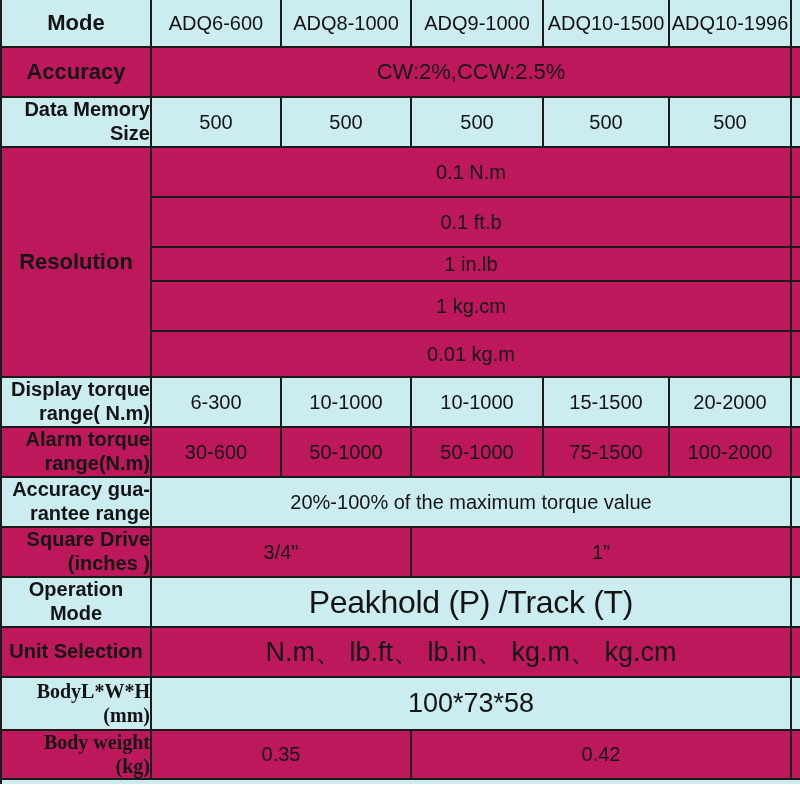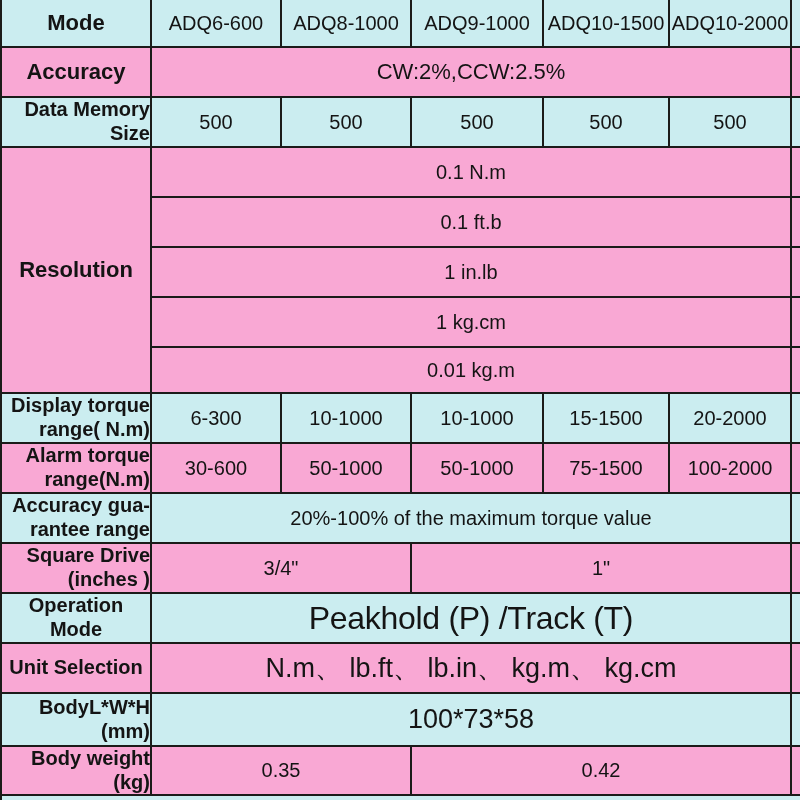--- a/index.html
+++ b/index.html
@@ -9,29 +9,29 @@
   }
   table{
     border-collapse:collapse;table-layout:fixed;width:800px;
   }
   td{
     border:2px solid #1b1b19;
     padding:0;text-align:center;vertical-align:middle;
     color:#141414;overflow:hidden;
   }
   tr.cy td{background:#cbedf0;}
-  tr.ow td{background:#f9a8d4;margin-left:12px;}
+  tr.ow td{background:#be185d;margin-left:12px;}
   tr.top td{border-top:none;}
   td.st{border-right:none;}
   td.nb{border-bottom:none;}
   .lb{font-weight:bold;font-size:20px;line-height:1.18;white-space:pre-line;}
   .lb.big{font-size:22px;}
   .lb.left{text-align:right;padding-left:7px;}
   .lb.pad{}
-  .lb.ind{padding-left:24px;}
+  .lb.ind{padding-left:24px;font-family:Liberation Serif, serif;}
   .val{font-size:20px;}
   .v22{font-size:22px;}
   .v24{font-size:20px;}
   .v21{font-size:27px;}
   .vpk{font-size:32px;letter-spacing:-0.3px;}
 </style>
 </head>
 <body>
 
 <div class="wrap">
@@ -46,21 +46,21 @@
       <col style="width:10px">
     </colgroup>
     <tbody>
 
       <tr class="cy top" style="height:47px">
         <td class="lb big">Mode</td>
         <td class="val">ADQ6-600</td>
         <td class="val">ADQ8-1000</td>
         <td class="val">ADQ9-1000</td>
         <td class="val">ADQ10-1500</td>
-        <td class="val">ADQ10-2000</td>
+        <td class="val">ADQ10-1996</td>
         <td class="st"></td>
       </tr>
 
       <tr class="ow" style="height:50px">
         <td class="lb big">Accuracy</td>
         <td class="val v22" colspan="5">CW:2%,CCW:2.5%</td>
         <td class="st"></td>
       </tr>
 
       <tr class="cy" style="height:50px">
@@ -76,21 +76,21 @@
 
       <tr class="ow" style="height:50px">
         <td class="lb big" rowspan="5">Resolution</td>
         <td class="val" colspan="5">0.1 N.m</td>
         <td class="st"></td>
       </tr>
       <tr class="ow" style="height:50px">
         <td class="val" colspan="5">0.1 ft.b</td>
         <td class="st"></td>
       </tr>
-      <tr class="ow" style="height:50px">
+      <tr class="ow" style="height:34px">
         <td class="val" colspan="5">1 in.lb</td>
         <td class="st"></td>
       </tr>
       <tr class="ow" style="height:50px">
         <td class="val" colspan="5">1 kg.cm</td>
         <td class="st"></td>
       </tr>
       <tr class="ow" style="height:46px">
         <td class="val" colspan="5">0.01 kg.m</td>
         <td class="st"></td>

